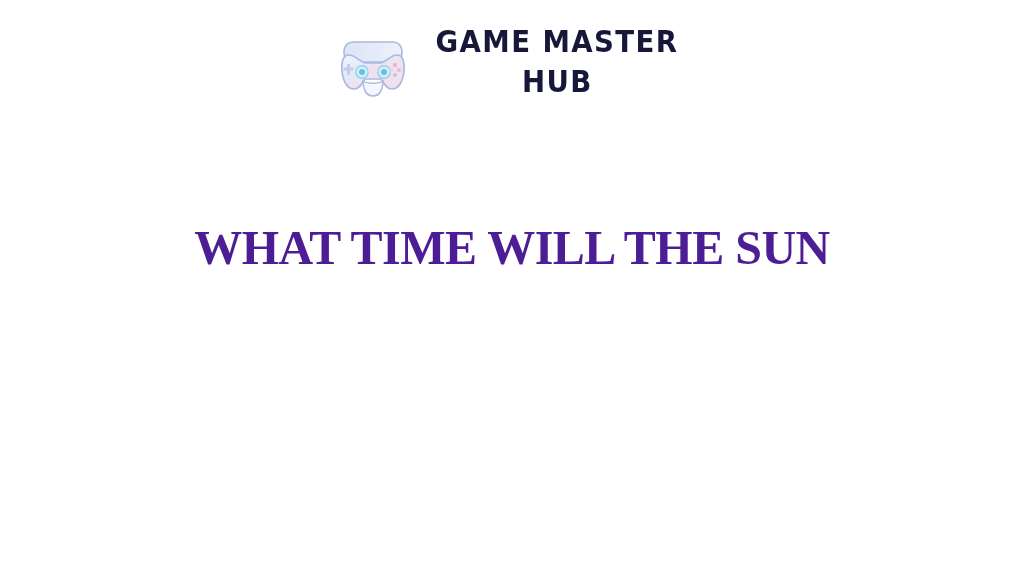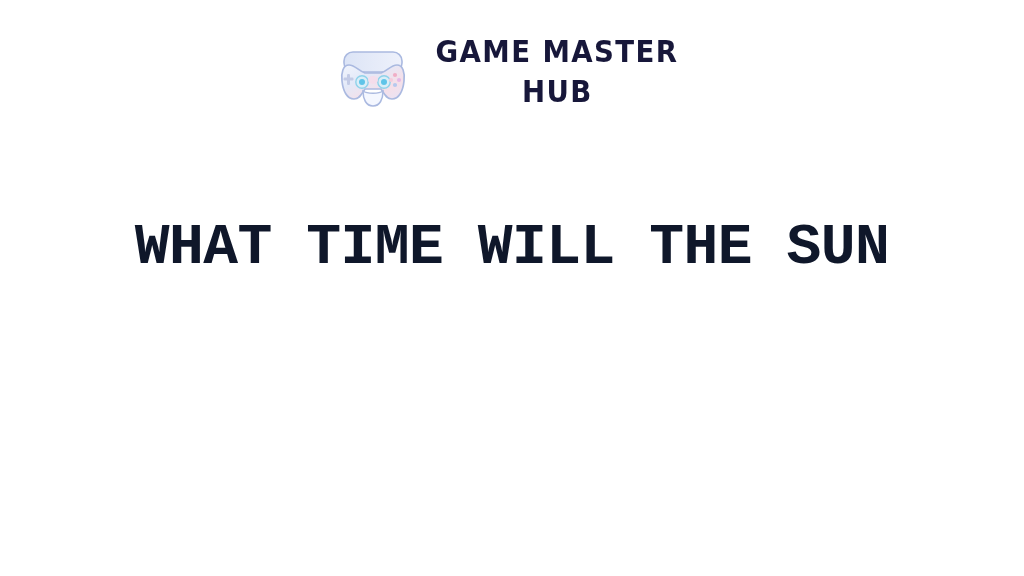--- a/index.html
+++ b/index.html
@@ -19,21 +19,21 @@
   .page {
     width: 1024px;
     height: 576px;
     position: relative;
     background: #ffffff;
   }
 
   
   .brand {
     position: absolute;
-    top: 33px;
+    top: 23px;
     left: 0;
     width: 1024px;
     display: flex;
     justify-content: center;
     align-items: flex-start;
   }
 
   .brand-inner {
     display: flex;
     align-items: flex-start;
@@ -91,26 +91,26 @@
     position: absolute;
     top: 200px;
     left: 0;
     width: 1024px;
     text-align: center;
     padding: 0 40px;
   }
 
   .headline-line {
     display: block;
-    font-family: Liberation Mono, monospace;
+    font-family: Liberation Serif, serif;
     font-weight: bold;
-    font-size: 58px;
+    font-size: 48px;
     line-height: 95px;
     letter-spacing: -0.5px;
-    color: #0f172a;
+    color: #4c1d95;
     white-space: nowrap;
   }
 </style>
 </head>
 <body>
 
 <div class="page">
 
   <div class="brand">
     <div class="brand-inner">

